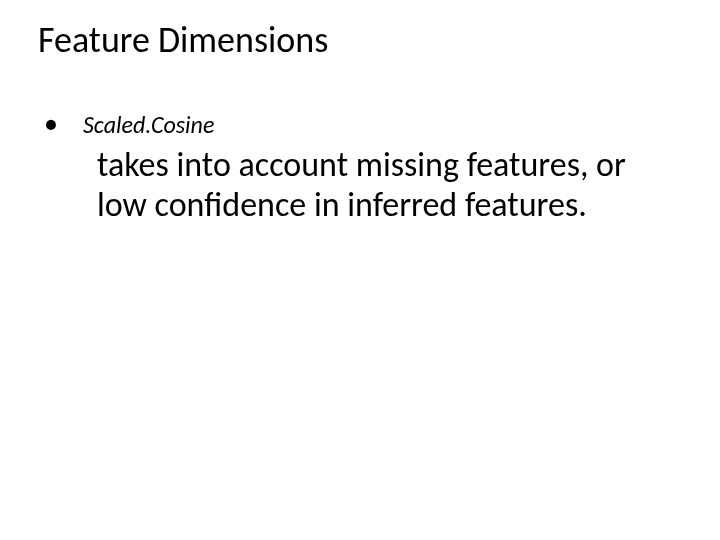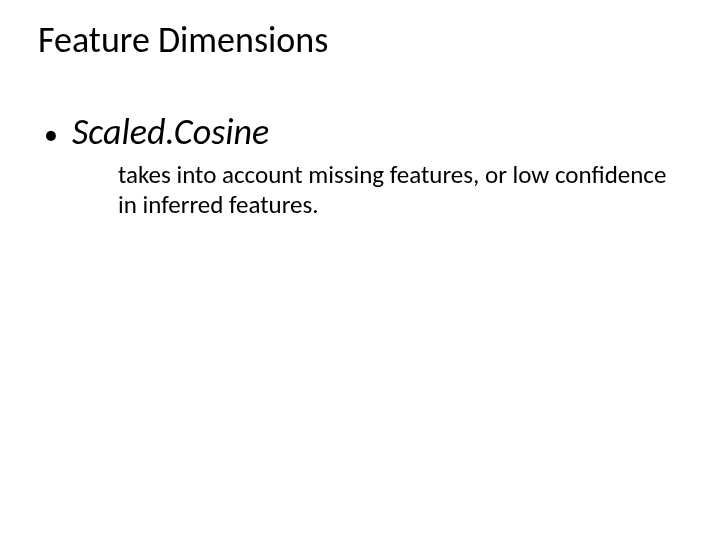--- a/index.html
+++ b/index.html
@@ -37,26 +37,27 @@
     align-items: baseline;
     margin-bottom: 6px;
   }
   .bullet-dot {
     font-size: 28px;
     line-height: 1;
     margin-right: 14px;
     margin-left: 6px;
   }
   .bullet-text {
-    font-size: 36px;
+    font-size: 24px;
     font-style: italic;
+    margin-left: 11px;
   }
   .sub {
-    margin-left: 80px;
-    font-size: 25px;
+    margin-left: 59px;
+    font-size: 34px;
     line-height: 1.18;
     max-width: 560px;
   }
   .sub .bold {
     font-weight: 700;
   }
 </style>
 </head>
 <body>
 

